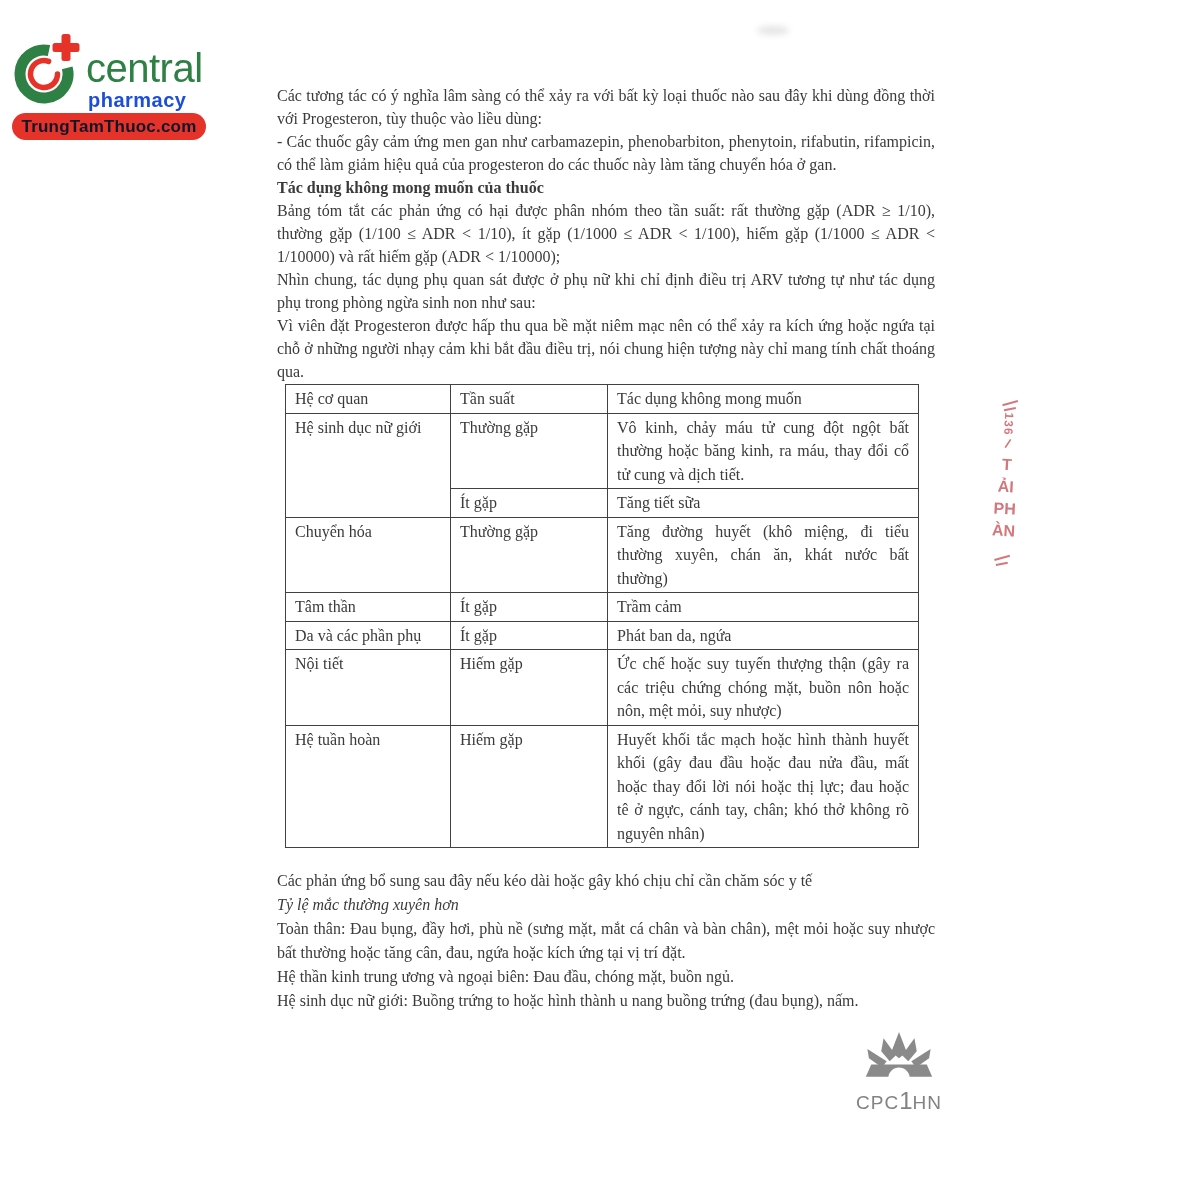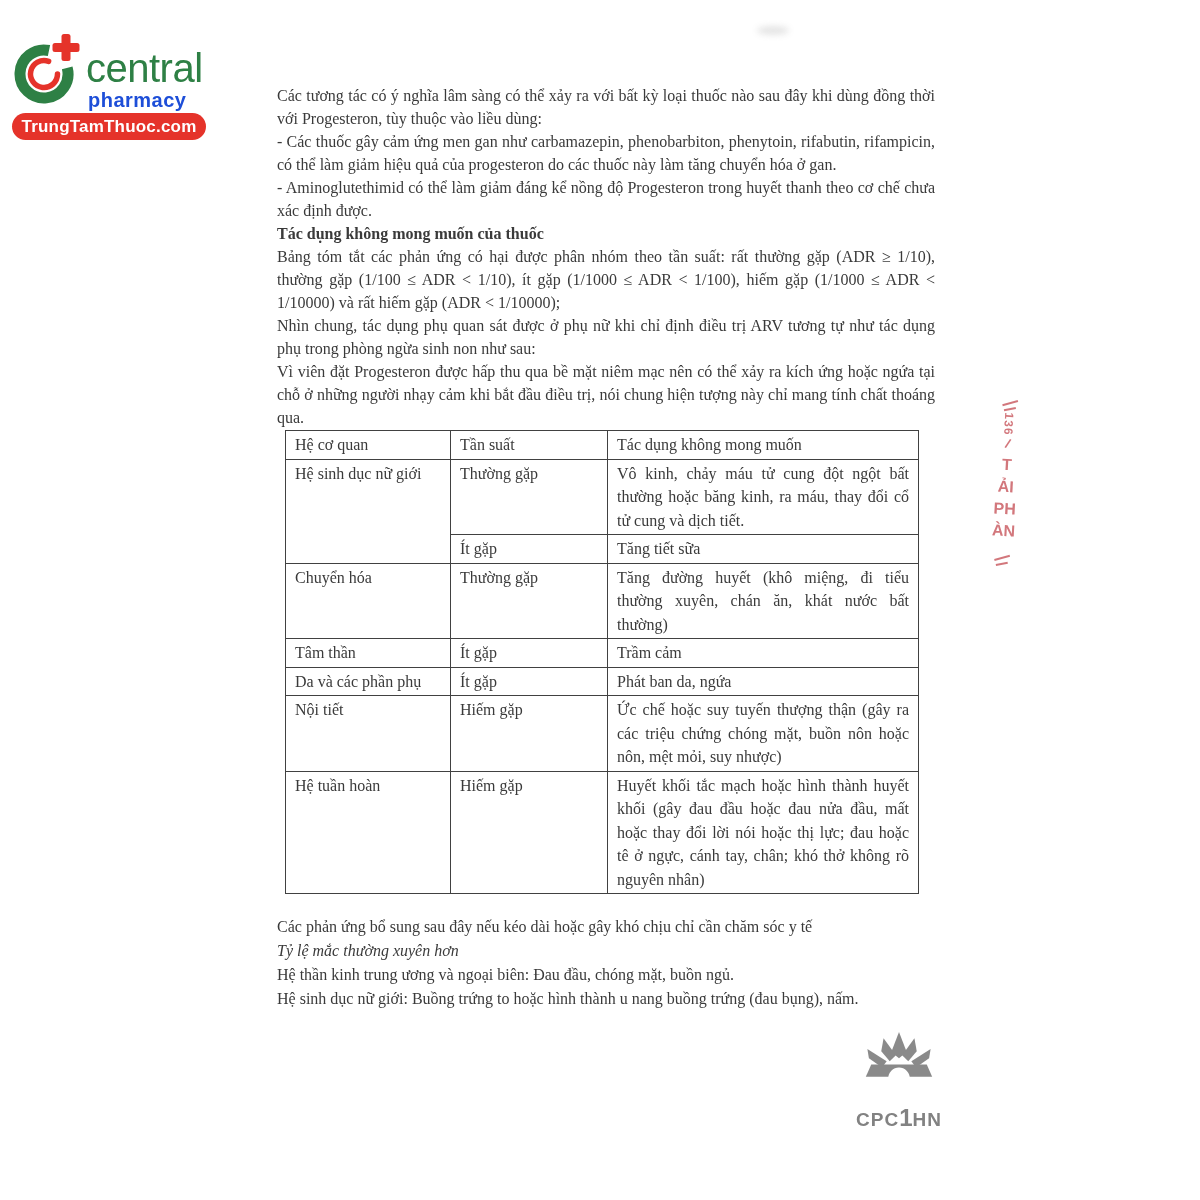--- a/index.html
+++ b/index.html
@@ -23,21 +23,21 @@
     font-family:"Liberation Sans","DejaVu Sans",sans-serif;
     font-weight:bold; font-size:20px; letter-spacing:0.5px; color:#1d4ed8;
   }
   .brand-pill {
     position:absolute; left:-2px; top:79px; width:194px; height:27px;
     background:#e5332a; border-radius:14px;
     display:flex; align-items:center; justify-content:center;
   }
   .brand-pill span {
     font-family:"Liberation Sans","DejaVu Sans",sans-serif;
-    font-weight:bold; font-size:17px; color:#ffffff; letter-spacing:0.2px;
+    font-weight:bold; font-size:17px; color:#0f172a; letter-spacing:0.2px;
   }
 
   
   .faint-mark {
     position:absolute; left:757px; top:26px; width:32px; height:9px;
     background:#8a8a8a; border-radius:50%; filter:blur(3px); opacity:0.22;
   }
 
   
   .doc {
@@ -63,23 +63,23 @@
   .col-organ { width:165px; } .col-freq { width:157px; } .col-effect { width:311px; }
 
   
   .after { margin-top:21px; line-height:24px; }
   .after p { margin:0; }
   .italic-line { font-style:italic; text-align:left; }
 
   
   .cpc { position:absolute; left:856px; top:1032px; width:86px; text-align:center; }
   .cpc-text {
-    margin-top:18px;
-    font-family:"Liberation Sans","DejaVu Sans",sans-serif;
-    font-weight:bold; font-size:19px; color:#828282; letter-spacing:1px;
+    margin-top:1px;
+    font-family:"Liberation Sans","DejaVu Sans",sans-serif;
+    font-weight:normal; font-size:19px; color:#828282; letter-spacing:1px;
     line-height:20px;
   }
   .cpc-text .one { font-size:24px; letter-spacing:0; }
 
   
   .stamp {
     position:absolute; left:991px; top:402px; width:30px;
     display:flex; flex-direction:column; align-items:center; gap:3px;
     font-family:"Liberation Sans","DejaVu Sans",sans-serif;
     font-weight:bold; color:#c2444b; opacity:0.72;
@@ -108,21 +108,20 @@
   <div class="brand-pill">
     <span>TrungTamThuoc.com</span>
   </div>
 </div>
 
 <div class="faint-mark"></div>
 
 <div class="doc">
   <p>Các tương tác có ý nghĩa lâm sàng có thể xảy ra với bất kỳ loại thuốc nào sau đây khi dùng đồng thời với Progesteron,  tùy thuộc vào liều dùng:</p>
   <p>- Các thuốc gây cảm ứng men gan như carbamazepin, phenobarbiton, phenytoin, rifabutin, rifampicin, có thể làm giảm hiệu quả của progesteron do các thuốc này làm tăng chuyển hóa ở gan.</p>
-  <p>- Aminoglutethimid có thể làm giảm đáng kể nồng độ Progesteron trong huyết thanh theo cơ chế chưa xác định được.</p>
 
   <p class="section-heading">Tác dụng không mong muốn của thuốc</p>
   <p>Bảng tóm tắt các phản ứng có hại được phân nhóm theo tần suất: rất thường gặp (ADR ≥ 1/10), thường gặp (1/100 ≤ ADR &lt; 1/10), ít gặp (1/1000 ≤ ADR &lt; 1/100), hiếm gặp (1/1000 ≤ ADR &lt; 1/10000) và rất hiếm gặp (ADR &lt; 1/10000);</p>
   <p>Nhìn chung, tác dụng phụ quan sát được ở phụ nữ khi chỉ định điều trị ARV tương tự như tác dụng phụ trong phòng ngừa sinh non như sau:</p>
   <p>Vì viên đặt Progesteron được hấp thu qua bề mặt niêm mạc nên có thể xảy ra kích ứng hoặc ngứa tại chỗ ở những người nhạy cảm khi bắt đầu điều trị, nói chung hiện tượng này chỉ mang tính chất thoáng qua.</p>
 
   <table class="adr">
     <colgroup>
         <col class="col-organ">
         <col class="col-freq">
@@ -167,20 +166,21 @@
         <td>Hệ tuần hoàn</td>
         <td>Hiếm gặp</td>
         <td class="effect">Huyết khối tắc mạch hoặc hình thành huyết khối (gây đau đầu hoặc đau nửa đầu, mất hoặc thay đổi lời nói hoặc thị lực; đau hoặc tê ở ngực, cánh tay, chân; khó thở không rõ nguyên nhân)</td>
       </tr>
     </tbody>
   </table>
 
   <div class="after">
     <p>Các phản ứng bổ sung sau đây nếu kéo dài hoặc gây khó chịu chỉ cần chăm sóc y tế</p>
     <p class="italic-line">Tỷ lệ mắc thường xuyên hơn</p>
+    <p>Toàn thân: Đau bụng, đầy hơi, phù nề (sưng mặt, mắt cá chân và bàn chân), mệt mỏi hoặc suy nhược bất thường hoặc tăng cân, đau, ngứa hoặc kích ứng tại vị trí đặt.</p>
     <p>Hệ thần kinh trung ương và ngoại biên: Đau đầu, chóng mặt, buồn ngủ.</p>
     <p>Hệ sinh dục nữ giới: Buồng trứng to hoặc hình thành u nang buồng trứng (đau bụng), nấm.</p>
   </div>
 </div>
 
 <div class="cpc">
   <svg width="78" height="54" viewBox="0 0 100 70" aria-hidden="true">
     <g fill="#8a8a8a">
       <polygon points="50,0 60,26 50,34 40,26"></polygon>
       <polygon points="30,8 46,30 38,38 27,25"></polygon>

